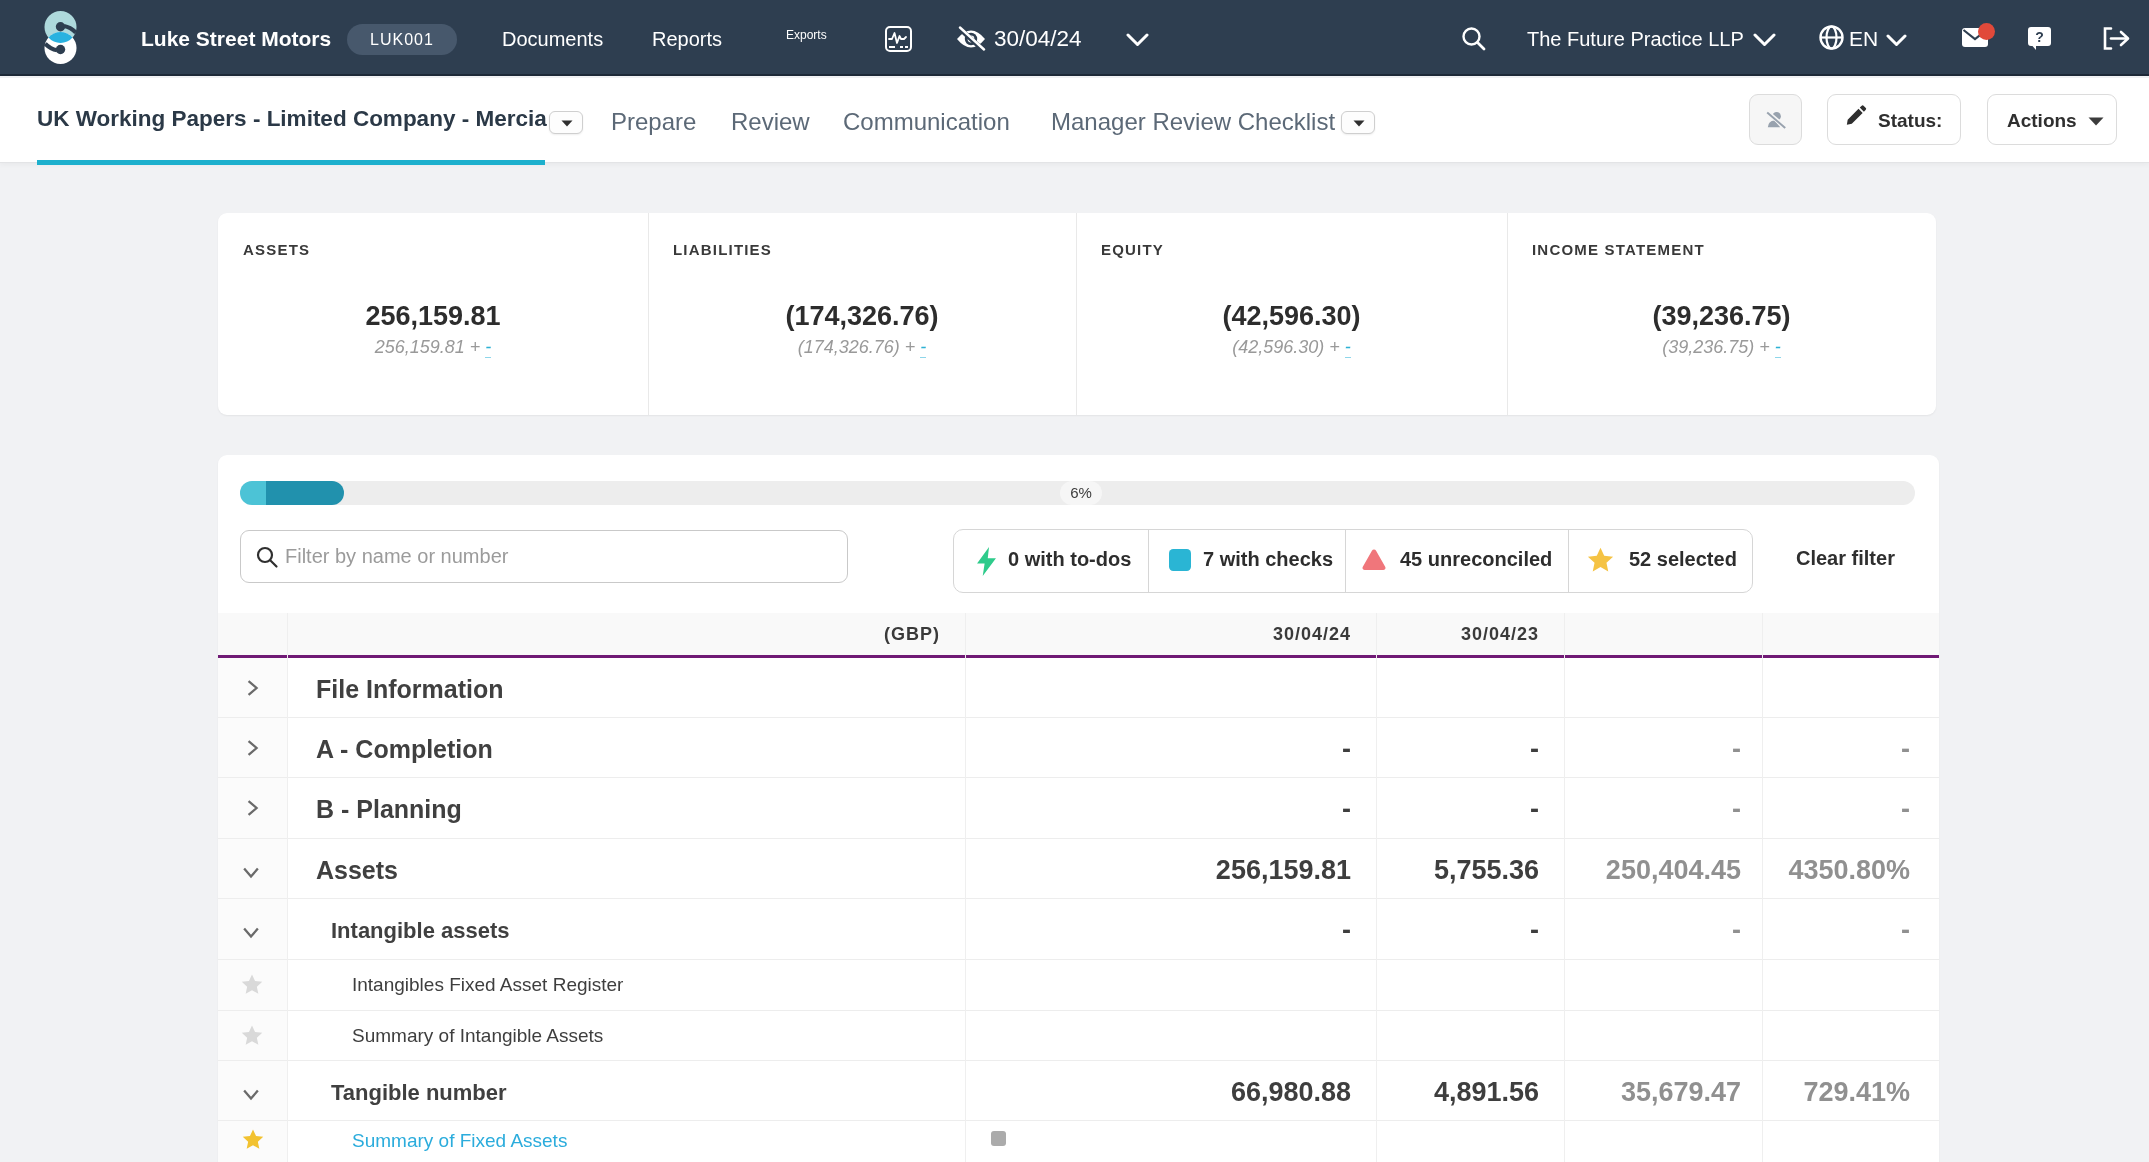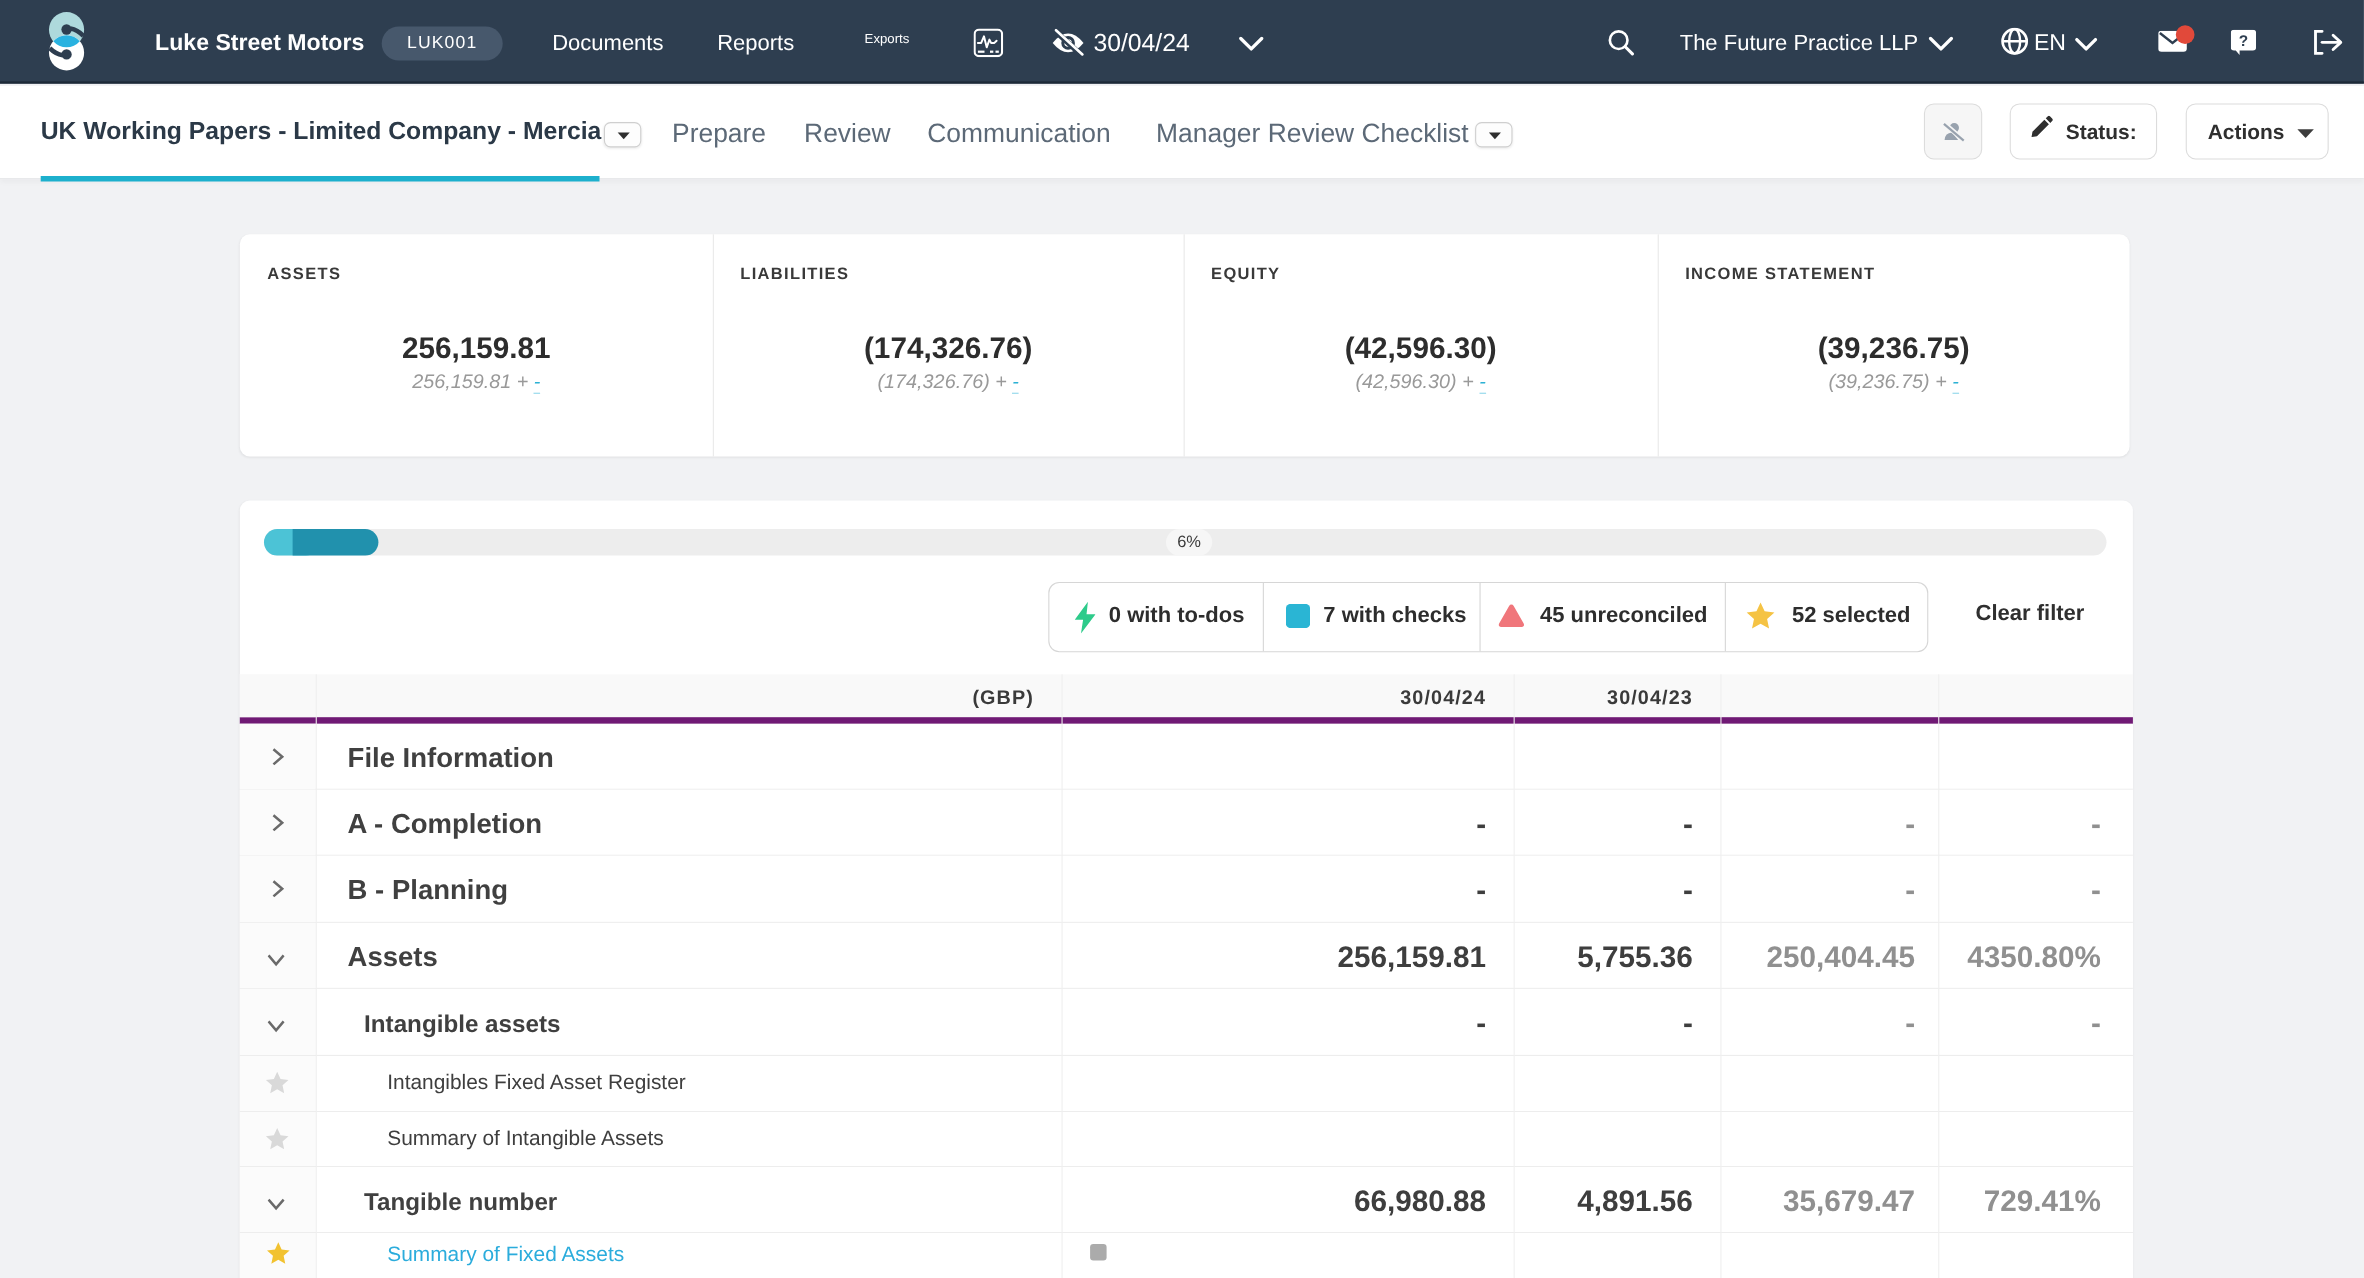--- a/index.html
+++ b/index.html
@@ -62,21 +62,21 @@
   border:1px solid #d6d6d6; border-radius:10px; }
 .bseg { position:absolute; top:0; height:62px; border-right:1px solid #d6d6d6;
   font-size:20px; font-weight:bold; color:#2d2d2d; }
 .bseg:last-child { border-right:none; }
 #clearfilter { position:absolute; left:1578px; top:92px; font-size:20px;
   font-weight:bold; color:#2f2f2f; }
 
 
 #table { position:absolute; left:0px; top:158px; width:1721px; }
 .trow { position:relative; width:1721px; border-bottom:1px solid #ededed; background:#fff; }
-.thead { height:45px; background:#f9f9f9; border-bottom:6px solid #701a75; }
+.thead { height:45px; background:#f9f9f9; border-bottom:3px solid #701a75; }
 .rg { height:60px; }
 .rc { height:50.5px; }
 .vline { position:absolute; top:0; width:1px; height:100%; background:#efefef; }
 .iconcol { position:absolute; left:0; top:0; width:69px; height:100%; background:#fbfbfb; }
 .gname { position:absolute; font-size:25px; font-weight:bold; color:#404040; }
 .cname { position:absolute; font-size:19px; color:#3e3e3e; }
 .num { position:absolute; text-align:right; font-size:27px; }
 .numb { font-weight:bold; color:#3e3e3e; }
 .numg { color:#909090; font-weight:bold; }
 .hdr { position:absolute; text-align:right; font-size:18px; font-weight:bold;
@@ -223,20 +223,27 @@
     <div class="c1sub">(39,236.75) + <span class="dash">-</span></div>
   </div>
 </div>
 
 <div id="card2">
   <div id="ptrack">
     <div id="pfill1"></div>
     <div id="pfill2"></div>
     <div id="ppct">6%</div>
   </div>
+  <div id="filterbox">
+    <svg style="position:absolute;left:14px;top:14px;" width="24" height="24" viewBox="0 0 24 24">
+        <circle cx="10" cy="10" r="7" fill="none" stroke="#2f2f2f" stroke-width="2.2"></circle>
+        <line x1="15.2" y1="15.2" x2="21.5" y2="21.5" stroke="#2f2f2f" stroke-width="2.2" stroke-linecap="round"></line>
+      </svg>
+    <span>Filter by name or number</span>
+  </div>
   <div id="btngroup">
     <div class="bseg" style="left:0;width:195px;">
       <svg style="position:absolute;left:23px;top:17px;" width="19" height="29" viewBox="0 0 15 23">
           <path d="M9.5 0 L0 13 L6 13 L4.5 23 L15 9 L8.5 9 Z" fill="#2ecb8b"></path>
         </svg>
       <span style="position:absolute;left:54px;top:18px;">0 with to-dos</span>
     </div>
     <div class="bseg" style="left:195px;width:197px;">
       <svg style="position:absolute;left:20px;top:19px;" width="22" height="22" viewBox="0 0 21 21">
           <rect x="0" y="0" width="21" height="21" rx="4" fill="#2ab5d4"></rect>

